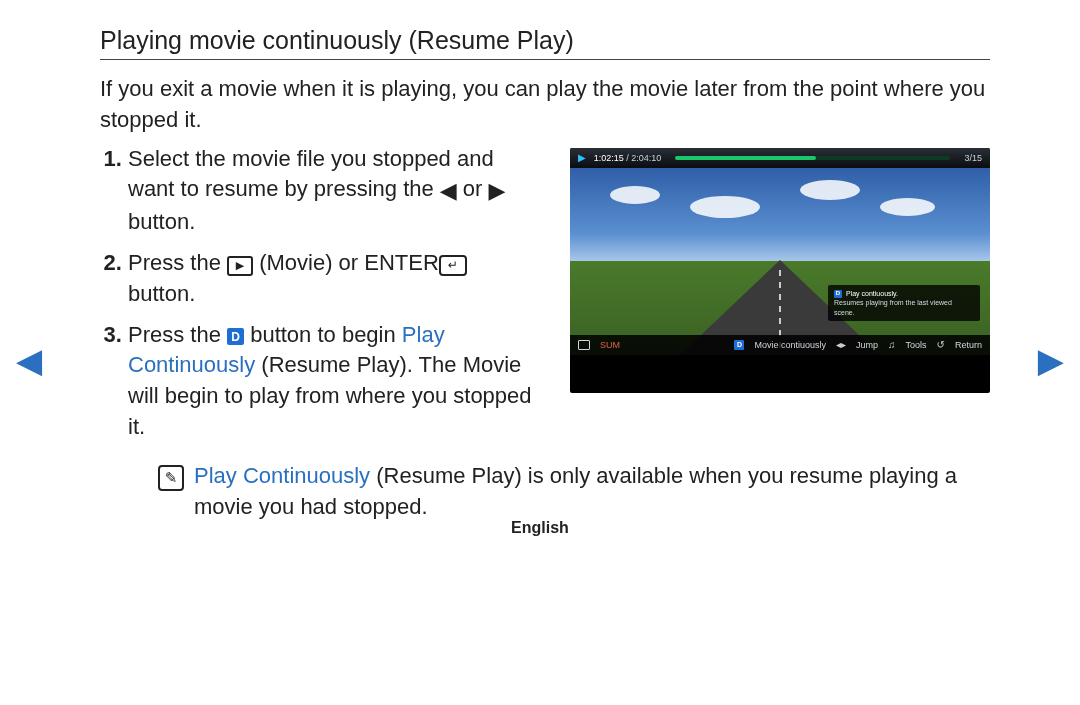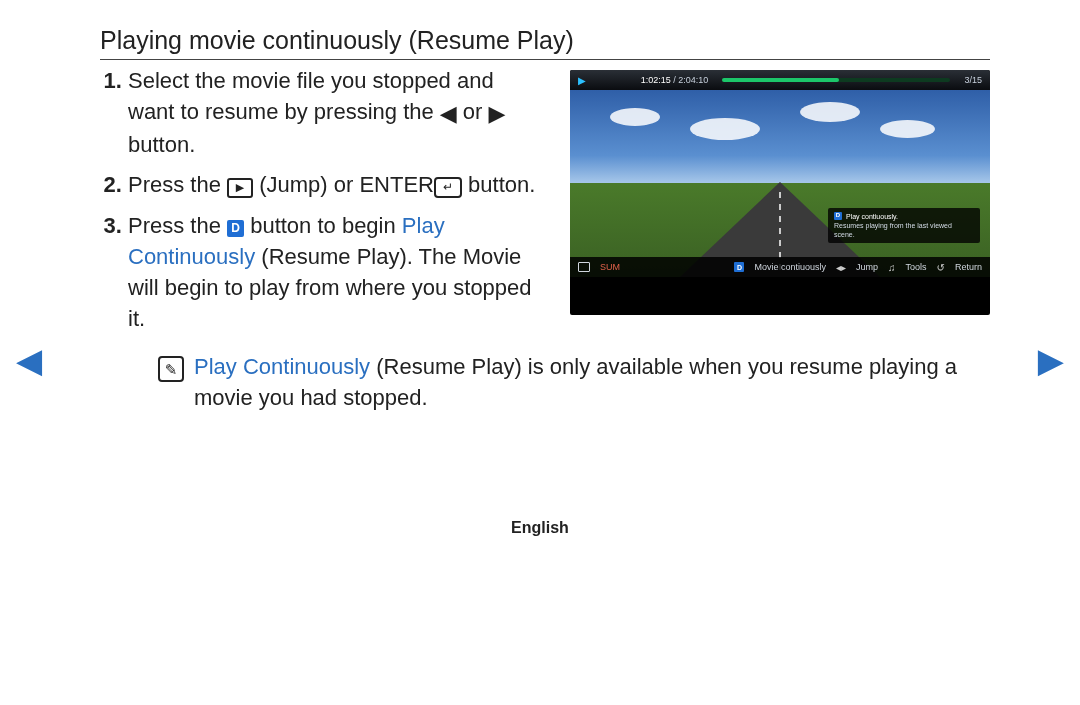--- a/index.html
+++ b/index.html
@@ -149,21 +149,21 @@
     height: 20px;
     background: linear-gradient(#2a2f36,#0a0c10);
     display: flex;
     align-items: center;
     padding: 0 8px;
     gap: 8px;
     font-size: 9px;
     color: #c7d0dc;
   }
   .tv-play-glyph { color: #2cc0ff; font-size: 10px; }
-  .tv-time-white { color: #fff; margin-left: 47px; }
+  .tv-time-white { color: #fff; }
   .tv-progress {
     flex: 1;
     height: 4px;
     background: #0d3a20;
     border-radius: 2px;
     position: relative;
     margin: 0 6px;
   }
   .tv-progress::before {
     content: "";
@@ -260,29 +260,30 @@
   }
   .tv-bottom .ico { font-size: 10px; color: #ccc; }
 </style>
 </head>
 <body>
 
 <div class="page">
 
   <h1 class="title">Playing movie continuously (Resume Play)</h1>
 
+  <p class="intro">If you exit a movie when it is playing, you can play the movie later from the point where you stopped it.</p>
 
   <div class="body-row">
 
     <ol class="steps">
       <li>
         <span>Select the movie file you stopped and want to resume by pressing the </span><span class="glyph">◀</span><span> or </span><span class="glyph">▶</span><span> button.</span>
       </li>
       <li>
-        <span>Press the </span><span class="btn-square">▶</span><span> (Jump) or </span><span class="bold">ENTER</span><span class="btn-enter">↵</span><span> button.</span>
+        <span>Press the </span><span class="btn-square">▶</span><span> (Movie) or </span><span class="bold">ENTER</span><span class="btn-enter">↵</span><span> button.</span>
       </li>
       <li>
         <span>Press the </span><span class="d-key">D</span><span> button to begin </span><span class="hl bold">Play Continuously</span><span> (Resume Play). The Movie will begin to play from where you stopped it.</span>
       </li>
     </ol>
 
     <div class="tv">
       <div class="tv-top">
         <span class="tv-play-glyph">▶</span>
         <span>

